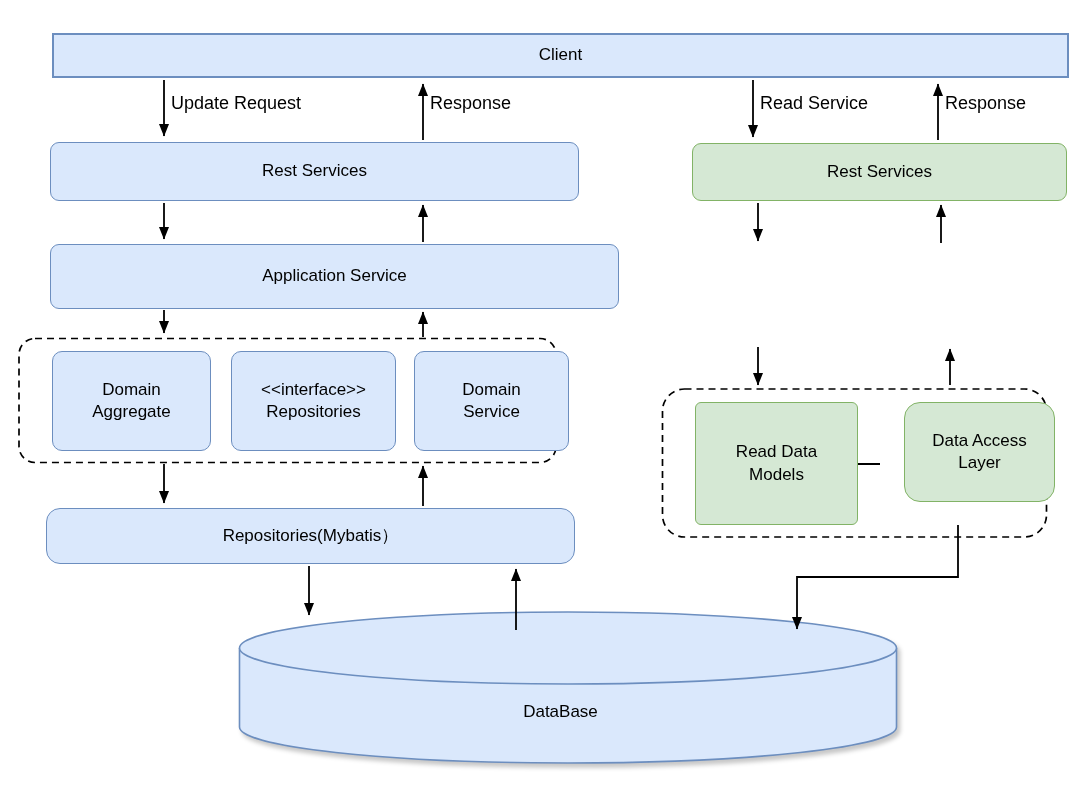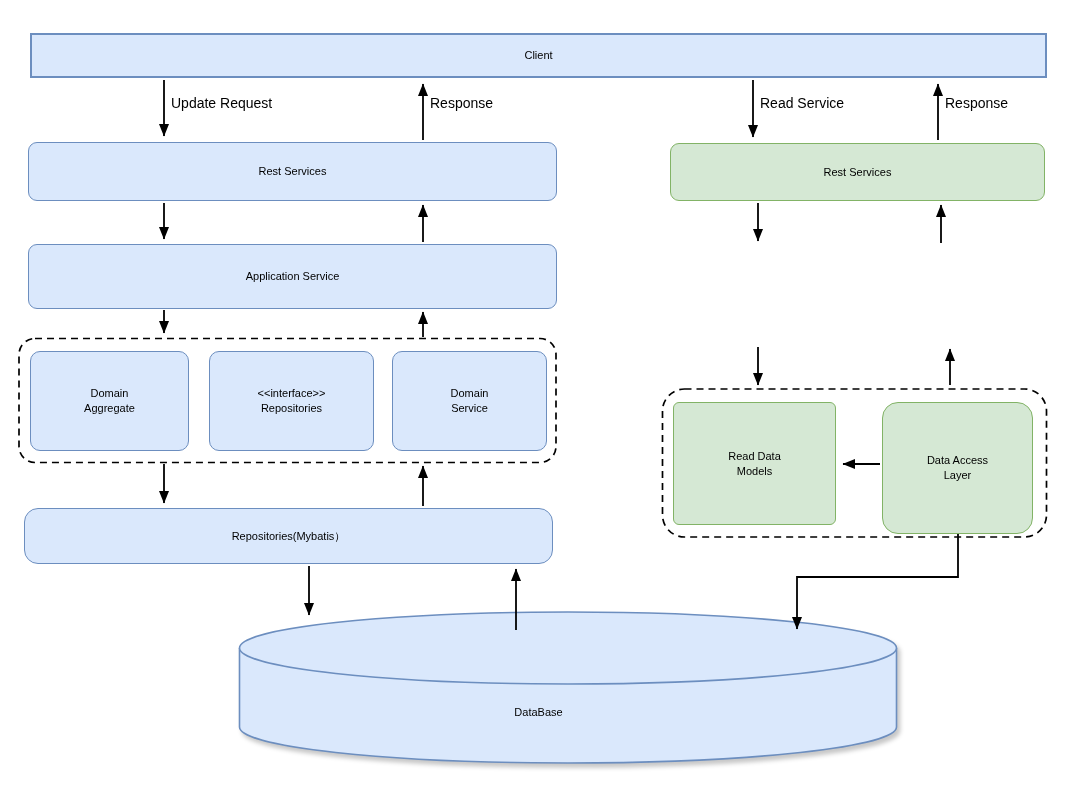--- a/index.html
+++ b/index.html
@@ -13,40 +13,40 @@
   .edge { stroke:var(--arrow, #000); stroke-width:1.8; fill:none; }
   .dashed-rect { fill:none; stroke:var(--dashed-border, #000); stroke-width:1.7; stroke-dasharray:7 5; }
   .cyl-g { filter:drop-shadow(3px 4px 2px rgba(0,0,0,0.22)); }
   .cyl { fill:var(--blue-fill, #dae8fc); stroke:var(--blue-border, #6c8ebf); stroke-width:1.6; }
   .ah { fill:var(--arrow, #000); }
 
   .node {
     position:absolute; box-sizing:border-box;
     display:flex; align-items:center; justify-content:center;
     text-align:center; white-space:pre-line;
-    font-size:11px; line-height:1.32; color:var(--text-color, #000);
+    font-size:17px; line-height:1.32; color:var(--text-color, #000);margin-left:22px;
   }
   .blue  { background:var(--blue-fill, #dae8fc);  border:1.6px solid var(--blue-border, #6c8ebf); }
   .green { background:var(--green-fill, #d5e8d4); border:1.6px solid var(--green-border, #82b366); }
 
   .n-client     { left:30px;  top:33px;  width:1017px; height:45px; border-width:2px; border-radius:0; }
   .n-rest-l     { left:28px;  top:142px; width:529px;  height:59px;  border-radius:9px; }
-  .n-app        { left:28px;  top:244px; width:529px;  height:65px;  border-radius:9px; }
+  .n-app        { left:28px;  top:244px; width:569px;  height:65px;  border-radius:9px; }
   .n-dagg       { left:30px;  top:351px; width:159px;  height:100px; border-radius:10px; }
   .n-irep       { left:209px; top:351px; width:165px;  height:100px; border-radius:10px; }
   .n-dserv      { left:392px; top:351px; width:155px;  height:100px; border-radius:10px; }
   .n-repos      { left:24px;  top:508px; width:529px;  height:56px;  border-radius:14px; }
   .n-rest-r     { left:670px; top:143px; width:375px;  height:58px;  border-radius:9px; }
   .n-services   { left:673px; top:244px; width:369px;  height:101px; border-radius:14px; }
   .n-rdm        { left:673px; top:402px; width:163px;  height:123px; border-radius:6px; }
-  .n-dal        { left:882px; top:402px; width:151px;  height:132px; border-radius:16px; }
+  .n-dal        { left:882px; top:402px; width:151px;  height:100px; border-radius:16px; }
   .n-db-label   { left:240px; top:699px; width:597px;  height:26px; }
 
   .edge-label {
-    position:absolute; font-size:14px; color:var(--text-color, #000);
+    position:absolute; font-size:18px; color:var(--text-color, #000);
     white-space:nowrap; line-height:22px;
   }
   .l-update   { left:171px; top:92px; }
   .l-resp-l   { left:430px; top:92px; }
   .l-read     { left:760px; top:92px; }
   .l-resp-r   { left:945px; top:92px; }
 </style>
 </head>
 <body>
 

